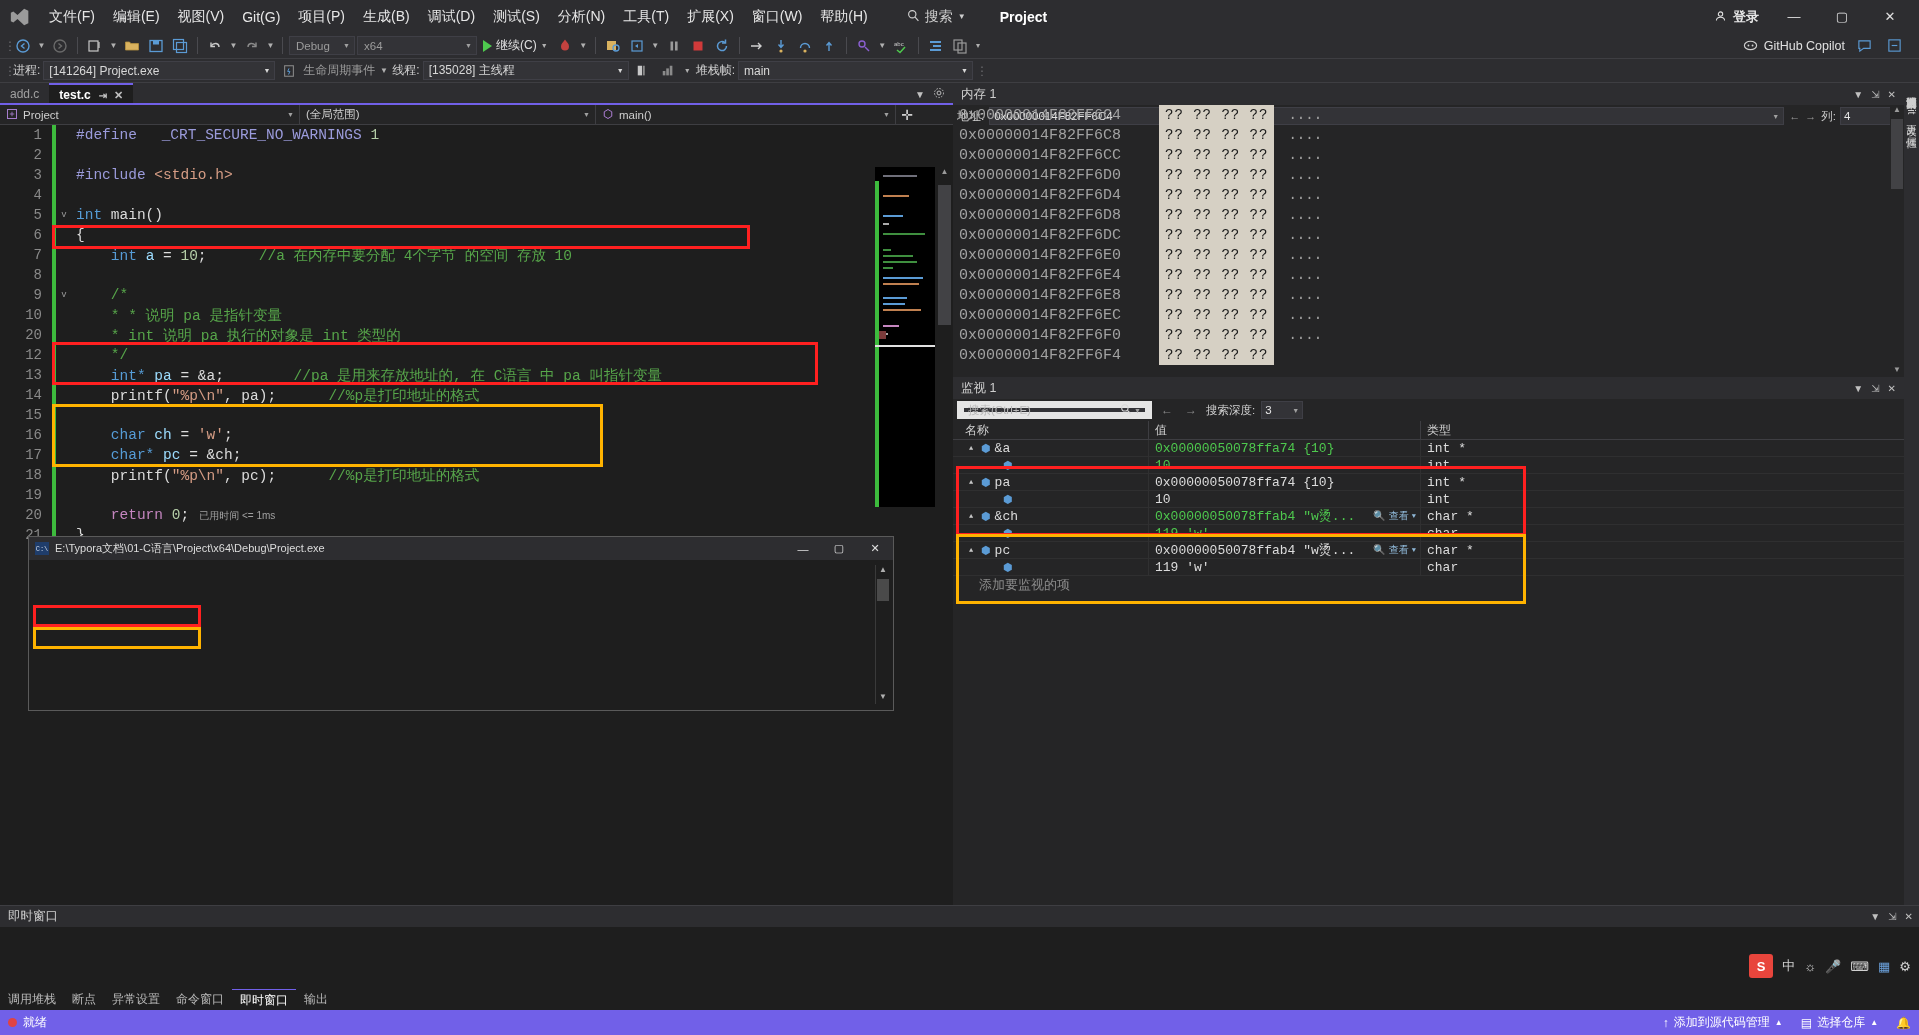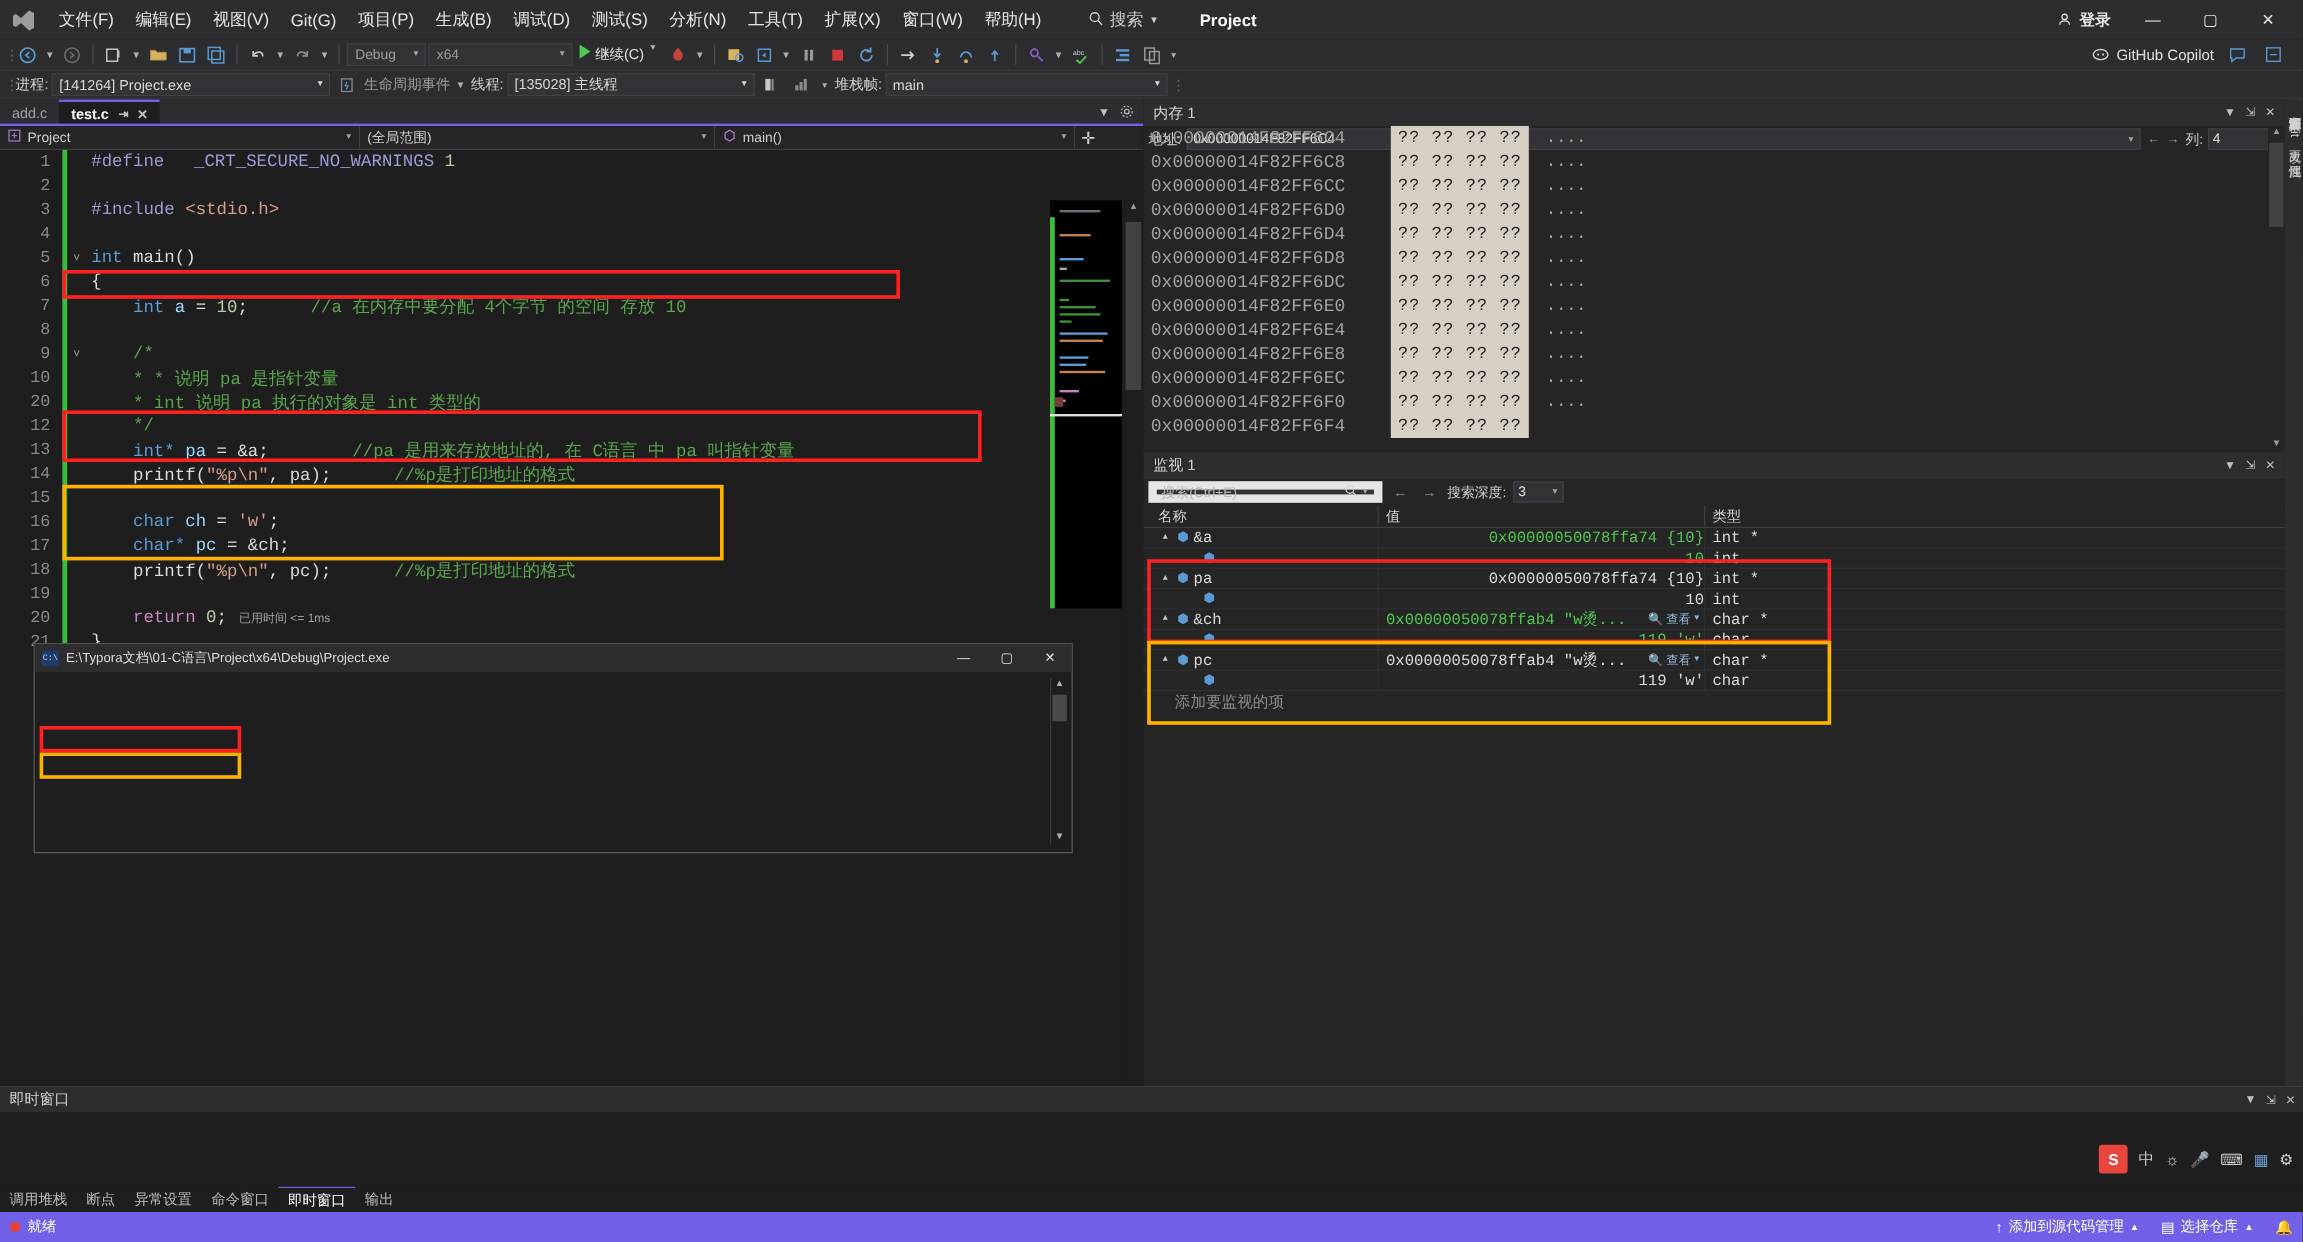--- a/index.html
+++ b/index.html
@@ -36,21 +36,21 @@
   }
   .tb-ico { width:22px; height:22px; display:flex; align-items:center; justify-content:center; color:#c8c8c8; font-size:13px; }
   .tb-sep { width:1px; height:17px; background:#4a4a4f; margin:0 4px; }
   .tb-drop { width:11px; height:22px; display:flex; align-items:center; justify-content:center; color:#b0b0b0; font-size:8px; }
   .tb-combo {
     height:19px; min-width:66px; background:#333337; border:1px solid #3f3f46;
     display:flex; align-items:center; justify-content:space-between;
     padding: 0 4px 0 6px; color:#9c9c9c; font-size:11.5px;
   }
   .tb-combo .cb-arrow { font-size:7px; color:#a0a0a0; margin-left:8px;}
-  .tb-green-run { display:flex; align-items:flex-start; gap:4px; padding:0 4px; }
+  .tb-green-run { display:flex; align-items:center; gap:4px; padding:0 4px; }
   .play-tri {
     width:0;height:0;border-left:9px solid #4ec94e;
     border-top:6px solid transparent;border-bottom:6px solid transparent;
   }
   .run-label { color:#e0e0e0; font-size:12px; }
   .gear-grip { width:6px; height:20px; display:flex; align-items:center; color:#6d6d70; font-size:12px; }
 
   
   .dbgbar { height: 24px; background:#2d2d30; display:flex; align-items:center; padding:0 4px; gap:3px; border-bottom:1px solid #3e3e42; }
   .dbg-label { color:#d0d0d0; font-size:12px; white-space:nowrap; }
@@ -174,21 +174,21 @@
   .ws-depthbox { width:42px; height:18px; background:#333337; border:1px solid #3f3f46; display:flex; align-items:center; justify-content:space-between; padding:0 3px; font-size:11.5px; color:#e6e6e6;}
   .w-header { display:flex; height:19px; background:#252526; border-bottom:1px solid #3e3e42; font-size:12px; color:#d0d0d0;}
   .w-h-name { width:196px; padding-left:12px; display:flex; align-items:center; border-right:1px solid #3e3e42;}
   .w-h-val { width:272px; padding-left:6px; display:flex; align-items:center; border-right:1px solid #3e3e42;}
   .w-h-type { flex:1; padding-left:6px; display:flex; align-items:center;}
   .w-row { display:flex; height:17px; align-items:center; font-family:"Liberation Mono", monospace; font-size:13px; border-bottom:1px solid #2f2f30;}
   .w-name { width:196px; display:flex; align-items:center; gap:4px; border-right:1px solid #303031; height:17px;}
   .w-expand { width:12px; text-align:center; color:#c8c8c8; font-size:7px; }
   .w-cube { color:#5b9bd5; font-size:11px; }
   .w-nm { color:#dcdcdc; }
-  .w-val { width:272px; padding-left:6px; border-right:1px solid #303031; height:17px; display:flex; align-items:center; gap:3px;justify-content:flex-end;}
+  .w-val { width:272px; padding-left:6px; border-right:1px solid #303031; height:17px; display:flex; align-items:center; gap:3px;}
   .w-type { flex:1; padding-left:6px; color:#dcdcdc; }
   .green { color:#4ec94e; }
   .white { color:#dcdcdc; }
   .w-magnify { color:#8fb8d8; font-size:10px; margin-left:auto; padding-right:4px; display:flex; align-items:center; gap:3px;}
   .w-addrow { height:17px; display:flex; align-items:center; padding-left:26px; color:#8a8a8a; font-family:"Liberation Mono",monospace; font-size:13px;}
   .watch-tabs { position:absolute; left:0; bottom:0; right:0; height:21px; background:#252526; display:flex; align-items:stretch; border-top:1px solid #3e3e42;}
   .wt { padding:0 9px; display:flex; align-items:center; font-size:12px; color:#b8b8b8;}
   .wt.active { background:#1e1e1e; color:#ffffff; border-top:1px solid #7160e8;}
 
   

